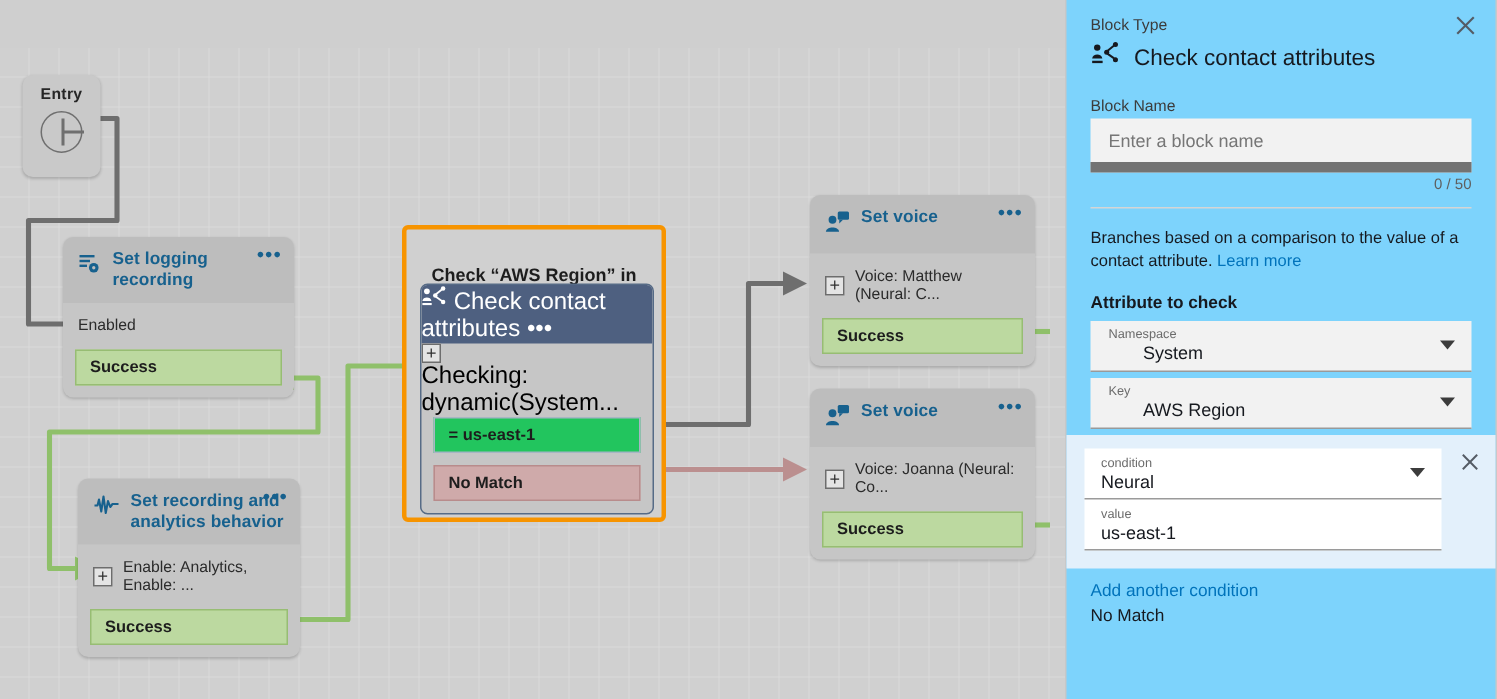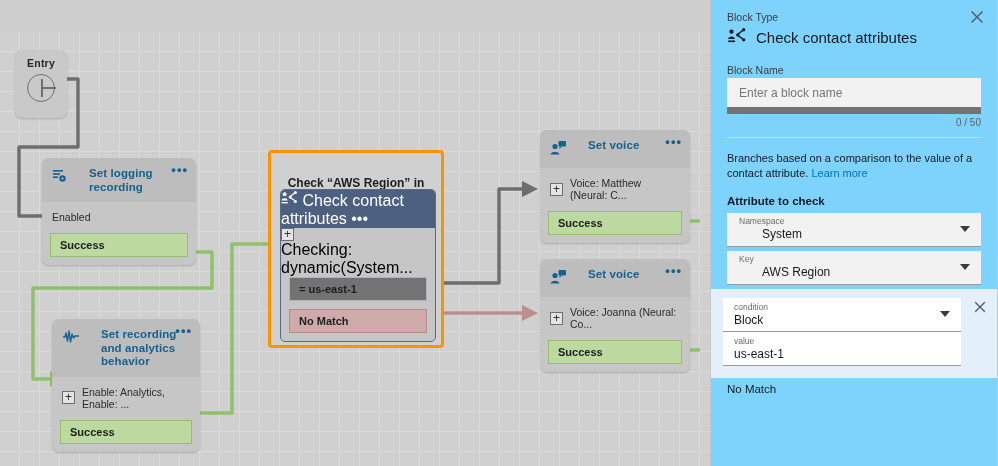--- a/index.html
+++ b/index.html
@@ -28,21 +28,21 @@
 
   
   .node {
     position: absolute;
     background: #c6c6c6;
     border-radius: 7px;
     box-shadow: 0 1px 2px rgba(0,0,0,.18);
     overflow: hidden;
   }
   .node .nhead {
-    display: flex; align-items: flex-start; gap: 21px;
+    display: flex; align-items: flex-start; gap: 7px;
     padding: 9px 10px 8px 10px;
     background: #bdbdbd;
     position: relative;
   }
   .node .ntitle {
     color: #17618e; font-weight: bold; font-size: 11.5px; line-height: 13.5px;
     letter-spacing: .1px;
   }
   .node .dots {
     position: absolute; right: 8px; top: 7px;
@@ -60,21 +60,21 @@
     display: flex; align-items: center; justify-content: center;
     font-size: 12px; line-height: 11px; color: #303030; flex: 0 0 auto;
   }
   .branch {
     margin: 0 8px 8px 8px; height: 24px;
     display: flex; align-items: center;
     padding-left: 9px;
     font-size: 11px; color: #1d1d1d; font-weight: bold;
   }
   .branch.success { background: #bcd9a0; border: 1px solid #97bd73; }
-  .branch.neutral { background: #737373; border: 1px solid #a7b5c4; }
+  .branch.neutral { background: #22c55e; border: 1px solid #a7b5c4; }
   .branch.nomatch { background: #cfaaaa; border: 1px solid #b88c8c; }
 
   
   #entry {
     position: absolute; left: 15px; top: 18px; width: 52px; height: 68px;
     background: #c9c9c9; border-radius: 7px;
     box-shadow: 0 1px 2px rgba(0,0,0,.18);
   }
   #entry .elabel {
     text-align: center; font-size: 10.5px; font-weight: bold; color: #262626;
@@ -387,27 +387,28 @@
     <div id="condcard">
       <div id="condclose">
         <svg width="12" height="12" viewBox="0 0 12 12">
           <line x1="1.2" y1="1.2" x2="10.8" y2="10.8" stroke="#545b64" stroke-width="1.3"></line>
           <line x1="10.8" y1="1.2" x2="1.2" y2="10.8" stroke="#545b64" stroke-width="1.3"></line>
         </svg>
       </div>
       <div class="inner">
         <div class="wfield">
           <div class="sf-lab">condition</div>
-          <div class="sf-val">Block</div>
+          <div class="sf-val">Neural</div>
           <span class="caret"></span>
         </div>
         <div class="wfield" style="border-bottom-color:#9a9a9a;">
           <div class="sf-lab">value</div>
           <div class="sf-val">us-east-1</div>
         </div>
       </div>
     </div>
 
     <div class="p-pad">
+      <div id="addcond">Add another condition</div>
       <div id="nomatchlab">No Match</div>
     </div>
   </div>
 </div>
 
 </body></html>

